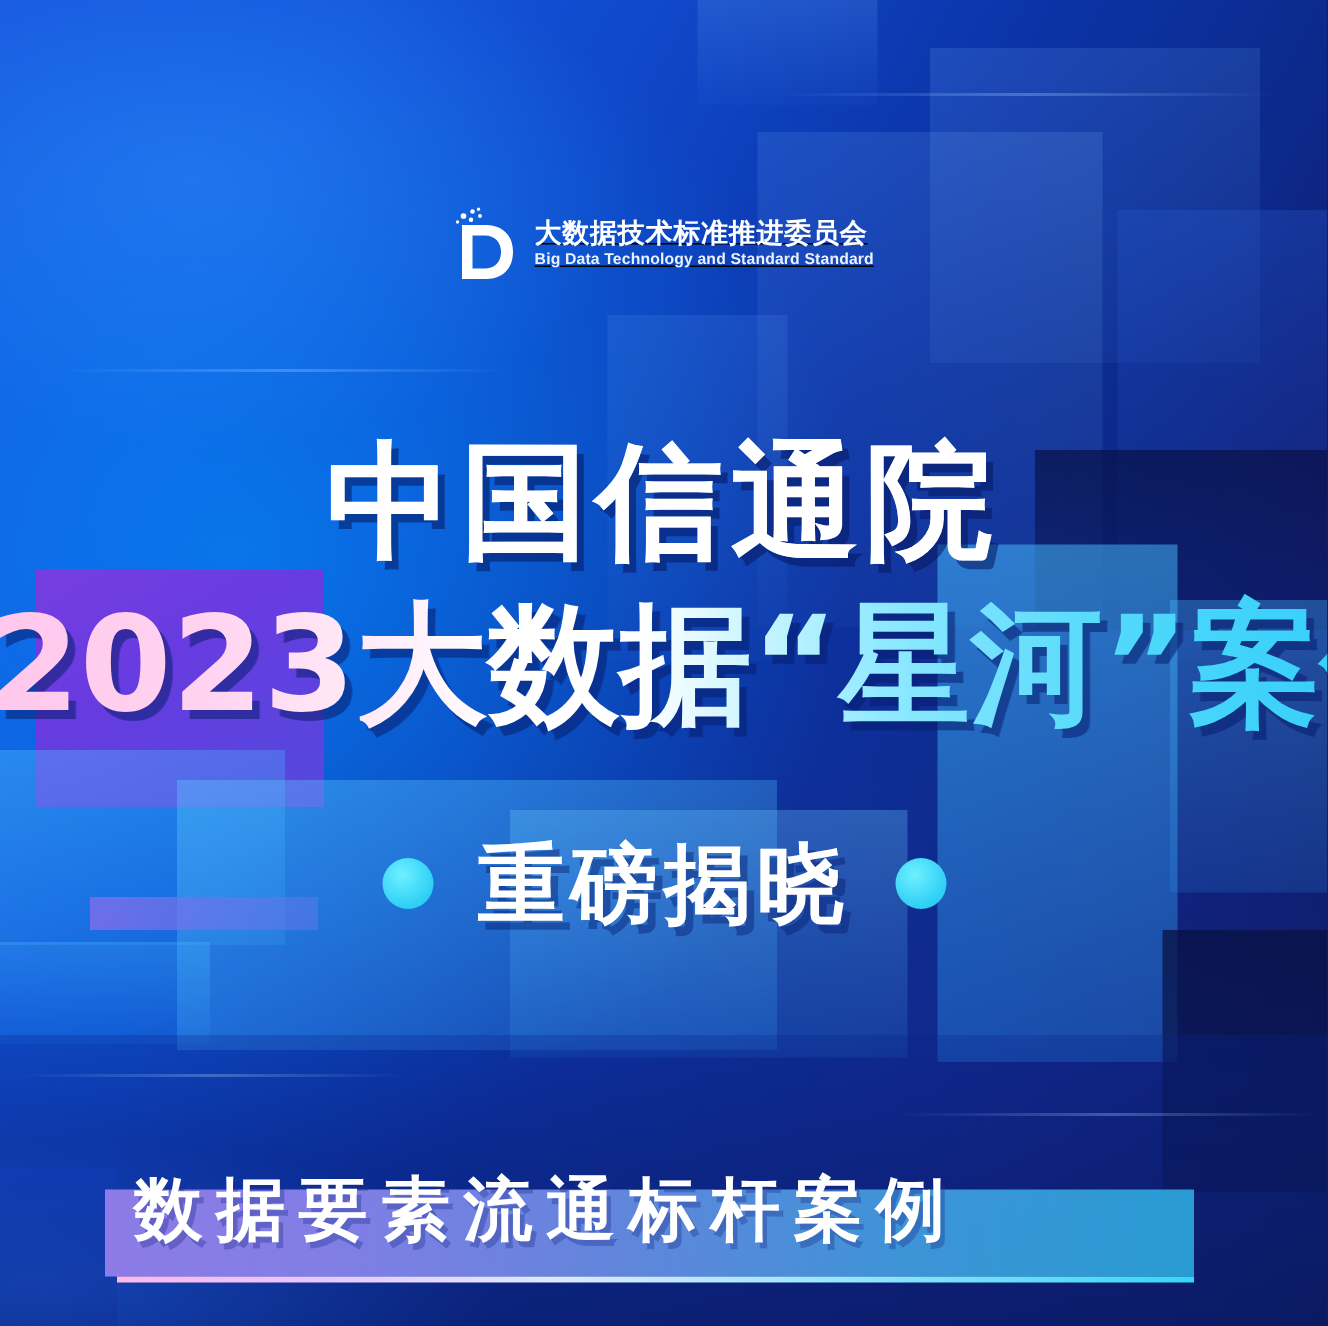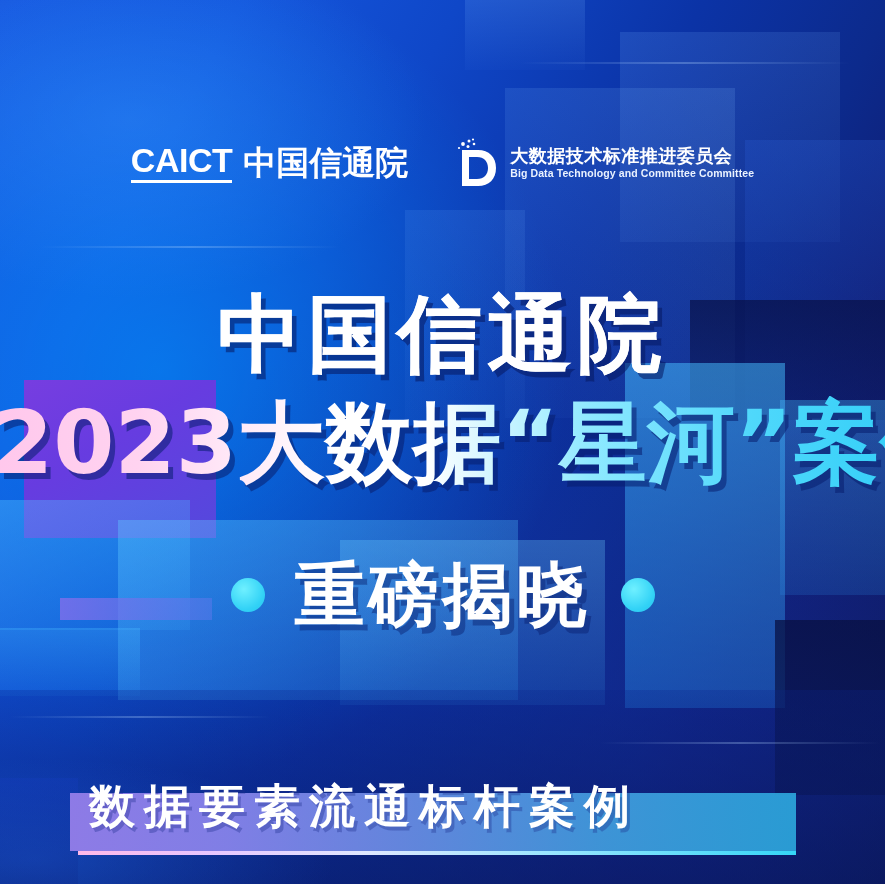--- a/index.html
+++ b/index.html
@@ -86,21 +86,21 @@
   .caict-mark::after{
     content:""; position:absolute; left:0; bottom:0; width:100%; height:3px; background:#ffffff;
   }
   .caict-cn{
     color:#ffffff; font-size:33px; font-weight:bold; line-height:1;
     font-family:"DejaVu Sans","Liberation Sans",sans-serif; padding-bottom:4px;
   }
 
   .logo-bdtsc{ display:flex; align-items:center; gap:12px; }
   .bd-d{ position:relative; width:42px; height:50px; }
-  .bd-txt{ display:flex; flex-direction:column; gap:3px; }
+  .bd-txt{ display:flex; flex-direction:column; gap:3px;text-decoration:underline; }
   .bd-cn{ color:#fff; font-size:18px; font-weight:bold; letter-spacing:0.5px; line-height:1;
           font-family:"DejaVu Sans","Liberation Sans",sans-serif; }
   .bd-en{ color:#eaf2ff; font-size:10.5px; font-weight:bold; letter-spacing:0.1px; line-height:1;
           font-family:"Liberation Sans",sans-serif; }
 
   
   .headline1{
     position:absolute; left:0; top:292px; width:885px; text-align:center;
     font-size:84px; font-weight:bold; line-height:1;
     color:#ffffff; letter-spacing:6px;
@@ -122,21 +122,21 @@
 
   .headline3-wrap{
     position:absolute; left:0; top:560px; width:885px;
     display:flex; align-items:center; justify-content:center; gap:30px;
   }
   .dot{
     width:34px; height:34px; border-radius:50%;
     background:radial-gradient(circle at 38% 33%, #6ff0ff, #32d2f6 65%, #24c4ef 100%);
   }
   .headline3{
-    font-size:70px; font-weight:bold; line-height:1; color:#ffffff; letter-spacing:4px;
+    font-size:58px; font-weight:bold; line-height:1; color:#ffffff; letter-spacing:4px;
     font-family:"DejaVu Sans","Liberation Sans",sans-serif;
     text-shadow:5px 6px 0 rgba(8,30,110,0.45);
   }
 
   
   .band{
     position:absolute; left:70px; top:793px; width:726px; height:58px;
     background:linear-gradient(90deg, rgba(152,128,235,0.92) 0%, rgba(140,135,238,0.90) 22%, rgba(110,150,235,0.86) 48%, rgba(70,170,232,0.84) 74%, rgba(46,176,228,0.86) 100%);
   }
   .band-line{
@@ -178,41 +178,37 @@
   <div class="shape s-bl-glow"></div>
   <div class="shape s-leftbottomsq"></div>
 
   <div class="streak" style="left:40px;  top:246px; width:300px;"></div>
   <div class="streak" style="left:520px; top:62px;  width:330px;"></div>
   <div class="streak" style="left:10px;  top:716px; width:260px;"></div>
   <div class="streak" style="left:600px; top:742px; width:280px;"></div>
 
   <div class="logos">
 
-    <div class="logo-caict">
-      <span class="caict-mark">CAICT</span>
-      <span class="caict-cn">中国信通院</span>
-    </div>
 
     <div class="logo-bdtsc">
       <span class="bd-d">
         <svg width="42" height="50" viewBox="0 0 42 50">
           <path d="M6 12 H22 C33 12 40 19 40 30 C40 41 33 48 22 48 H6 Z
                    M13 19 V41 H21 C28 41 32 36.5 32 30 C32 23.5 28 19 21 19 Z" fill="#ffffff" fill-rule="evenodd"></path>
           <circle cx="7" cy="6" r="1.9" fill="#ffffff"></circle>
           <circle cx="13" cy="3" r="1.5" fill="#ffffff"></circle>
           <circle cx="12" cy="8.5" r="1.5" fill="#ffffff"></circle>
           <circle cx="18" cy="6" r="1.3" fill="#ffffff"></circle>
           <circle cx="17" cy="1.5" r="1.1" fill="#ffffff"></circle>
           <circle cx="3" cy="10" r="1.1" fill="#ffffff"></circle>
         </svg>
       </span>
       <span class="bd-txt">
         <span class="bd-cn">大数据技术标准推进委员会</span>
-        <span class="bd-en">Big Data Technology and Committee Committee</span>
+        <span class="bd-en">Big Data Technology and Standard Standard</span>
       </span>
     </div>
 
   </div>
 
   <div class="headline1">中国信通院</div>
 
   <div class="headline2">2023大数据“星河”案例</div>
 
   <div class="headline3-wrap">

